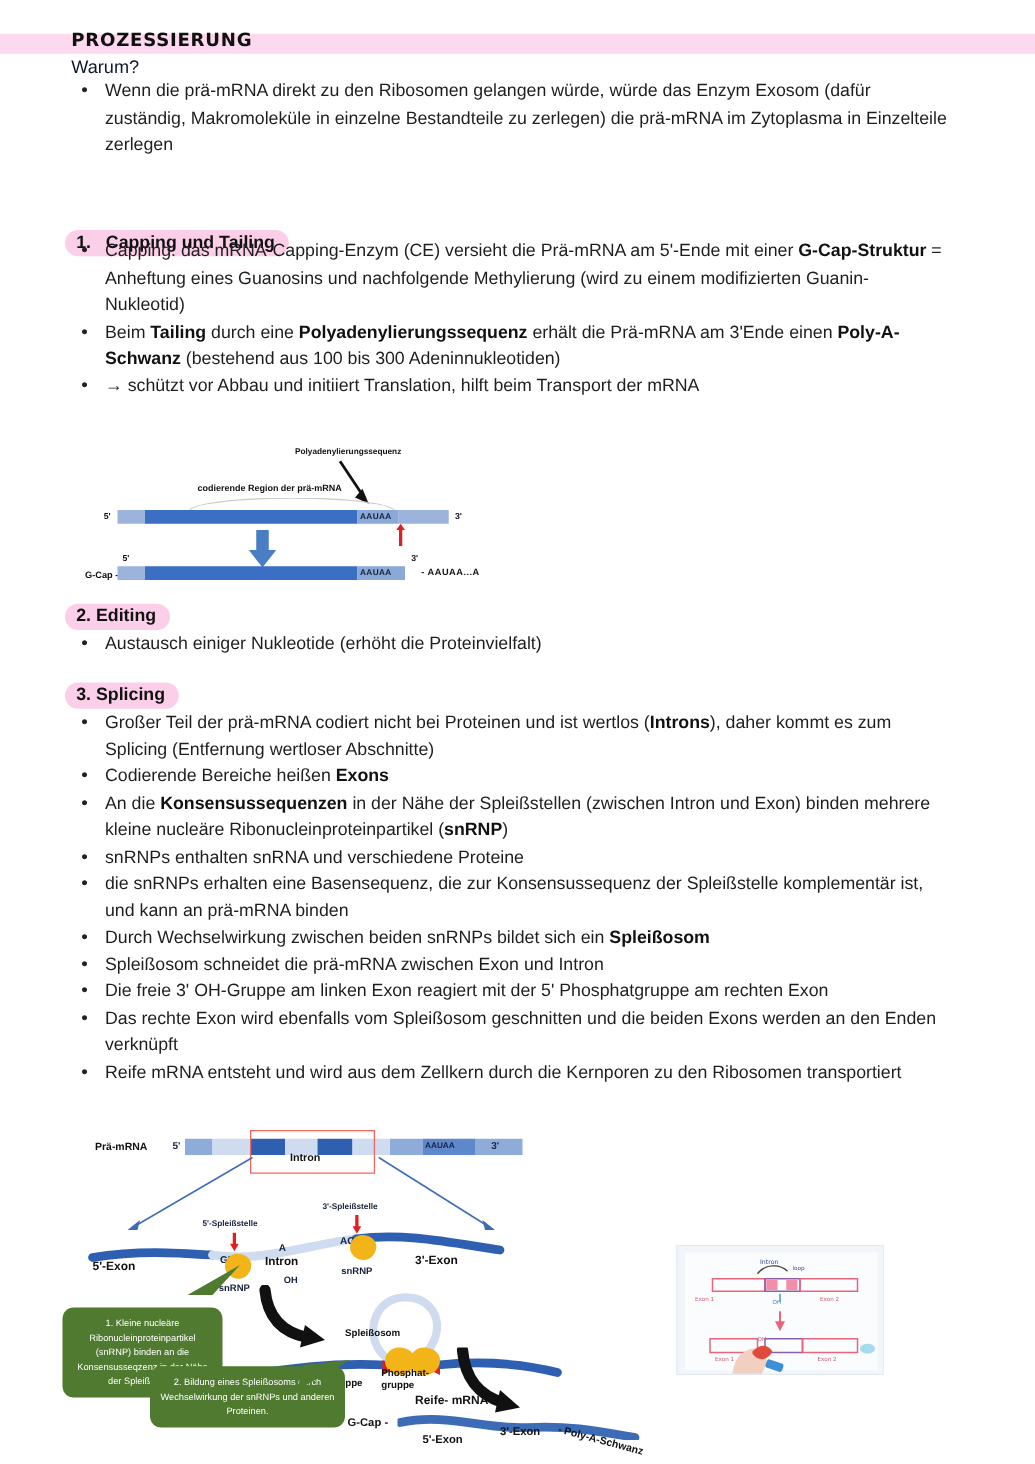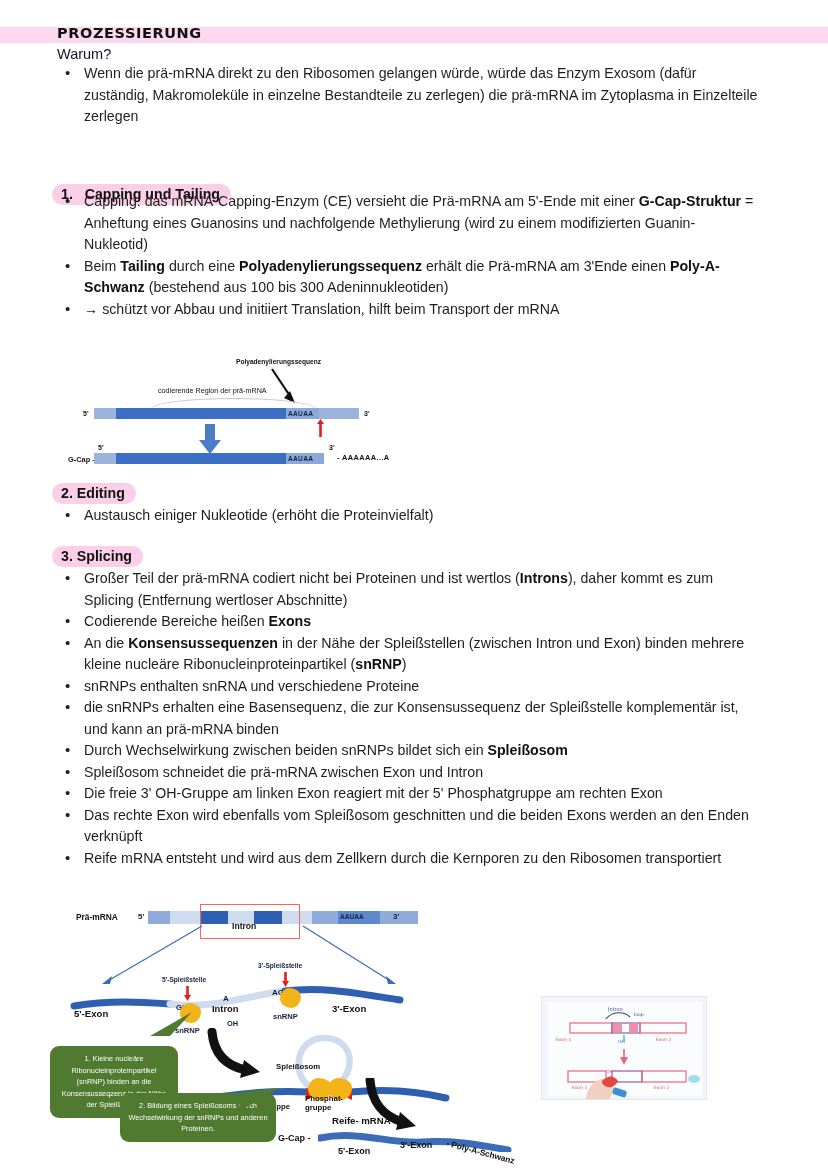--- a/index.html
+++ b/index.html
@@ -57,21 +57,21 @@
   }
 
   
   .dia1 { position:absolute; left:68px; top:358px; width:360px; height:112px; }
   .d1-label-poly {
     position:absolute; left:168px; top:0px;
     font-size:6.6px; font-weight:700; color:#111; white-space:nowrap;
   }
   .d1-label-cod {
     position:absolute; left:90px; top:28px;
-    font-size:7.2px; font-weight:400; color:#111; white-space:nowrap;
+    font-size:7.2px; font-weight:700; color:#111; white-space:nowrap;
   }
   .d1-brace {
     position:absolute; left:83px; top:40px; width:165px; height:12px;
     border-top:1px solid #c9c9c9;
     border-left:1px solid #c9c9c9; border-right:1px solid #c9c9c9;
     border-radius:55% 55% 0 0 / 100% 100% 0 0;
   }
   .d1-blackarrow {
     position:absolute; left:200px; top:9px; width:34px; height:38px;
   }
@@ -210,21 +210,21 @@
 
     <div class="gcap" style="left:0px; top:97px;">G-Cap -</div>
     <div class="tick5" style="left:30px; top:86px;">5'</div>
     <div class="strand" style="left:26px; top:95px;">
       <div class="seg-light" style="width:22px;"></div>
       <div class="seg-dark" style="width:170px;"></div>
       <div class="seg-mid" style="width:38px;"></div>
     </div>
     <div class="aauaa" style="left:220px; top:97px;">AAUAA</div>
     <div class="tick5" style="left:261px; top:86px;">3'</div>
-    <div class="polyA" style="left:269px; top:95px;">- AAAAAA...A</div>
+    <div class="polyA" style="left:269px; top:95px;">- AAUAA...A</div>
   </div>
 
   <div class="pill" style="left:52px; top:483px;">
     <span>2.</span>
     <span>Editing</span>
   </div>
   <div class="block" style="left:57px; top:505px; width:710px;">
     <ul class="bullets" id="sec2-list">
         <li>Austausch einiger Nukleotide (erhöht die Proteinvielfalt)</li>
       </ul>

